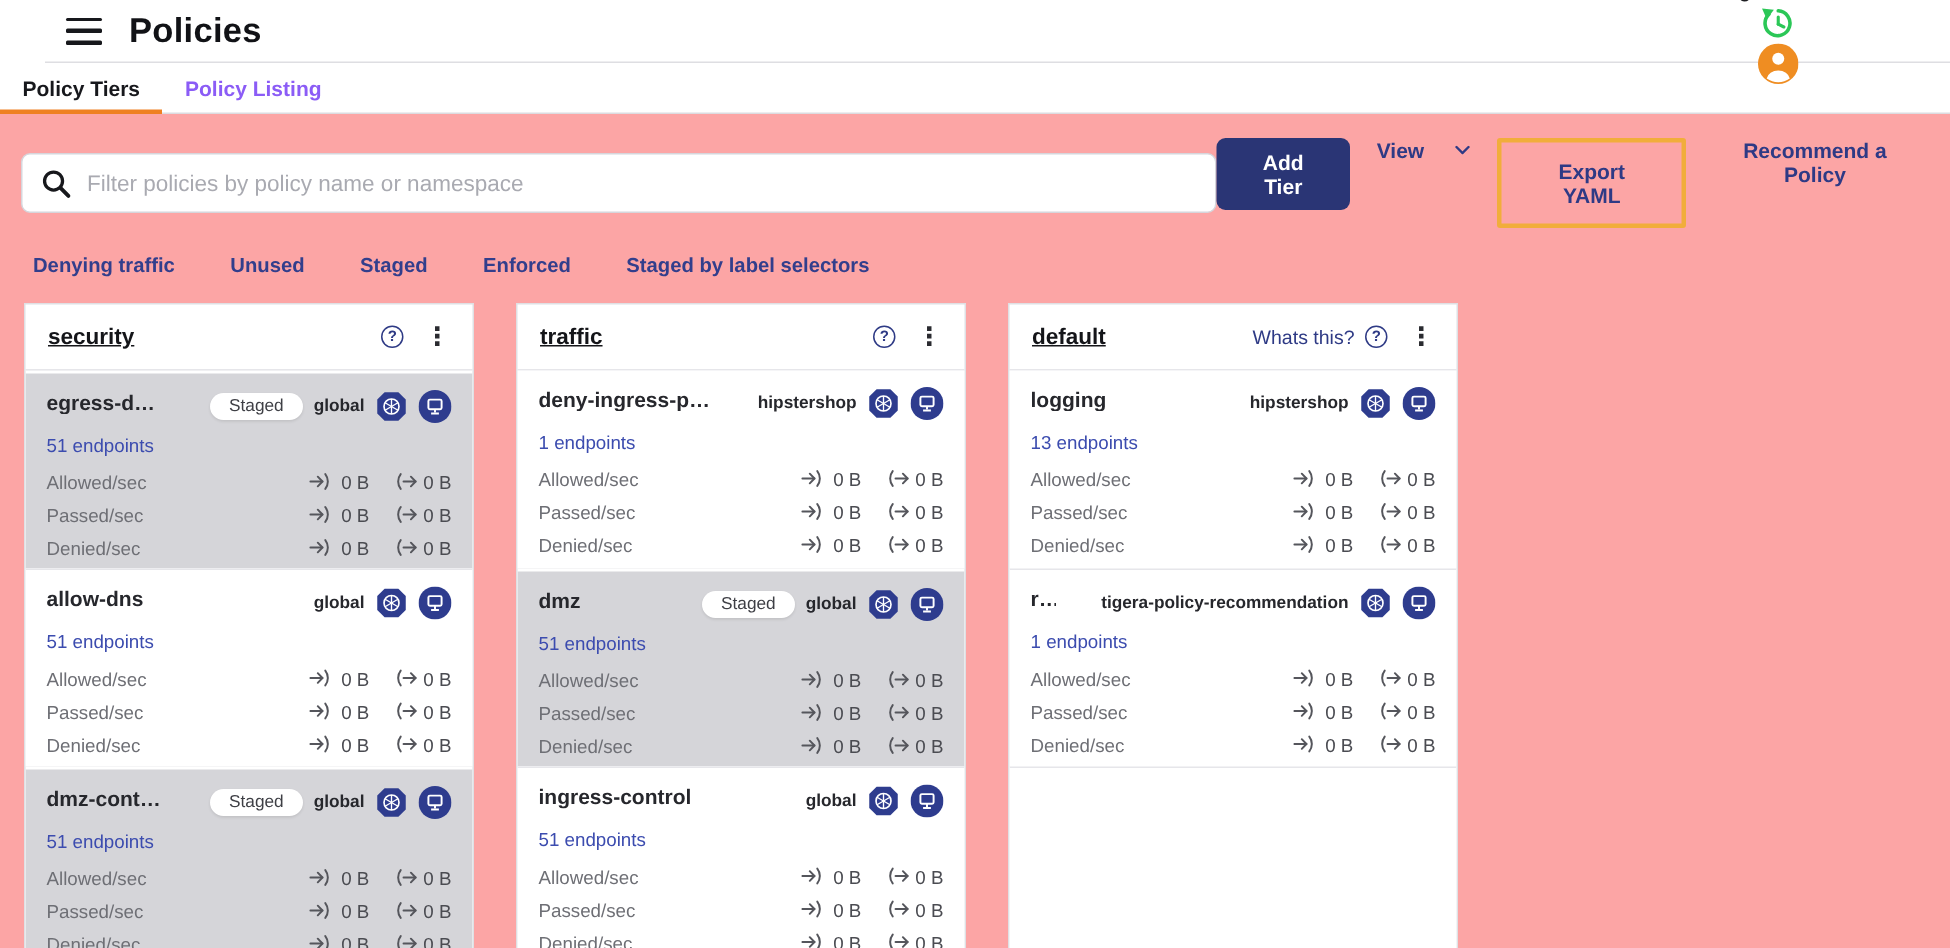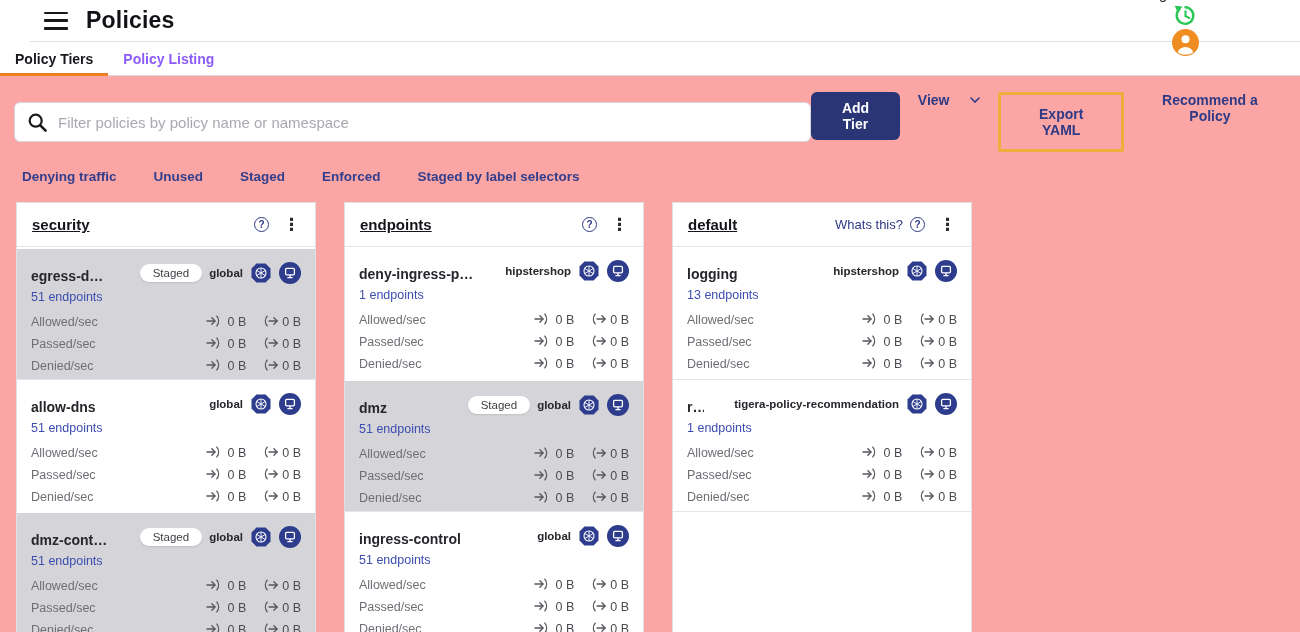--- a/index.html
+++ b/index.html
@@ -52,21 +52,21 @@
   .help-icon { width:15px; height:15px; border:1.4px solid #2e3a85; border-radius:50%;
     font-size:10px; font-weight:700; display:flex; align-items:center; justify-content:center; }
   .kebab { font-size:17px; font-weight:700; color:#2a2b30; cursor:pointer; line-height:1; }
 
   .cards { display:flex; flex-direction:column; flex:1; overflow:hidden; }
   .card { height:132px; flex:0 0 132px; padding:11px 14px 8px; background:#fff; cursor:pointer; }
   .card + .card, .tier-filler { border-top:1px solid #e6e6ea; }
   .card.staged-bg { background:#d5d5d9; border-top:2px solid #fff; }
   .tier-filler { flex:1; background:#fff; }
 
-  .card-top { display:flex; align-items:flex-end; height:24px;gap:30px; }
+  .card-top { display:flex; align-items:flex-start; height:24px;gap:30px; }
   .policy-name { font-size:14px; font-weight:700; color:#26272c; white-space:nowrap;
     overflow:hidden; text-overflow:ellipsis; flex:0 1 auto; min-width:0; }
   .card-top-right { margin-left:auto; display:flex; align-items:center; gap:7px; flex-shrink:0; }
   .pill { background:#fff; border-radius:11px; padding:3px 13px; font-size:11.5px; color:#3e3f45;
     box-shadow:0 1px 2px rgba(0,0,0,.10); }
   .scope { font-size:11.5px; font-weight:700; color:#26272c; white-space:nowrap; }
   .scope-icon { width:22px; height:22px; display:flex; }
 
   .endpoints { font-size:12.5px; color:#3c4caf; display:inline-block; margin:6px 0 7px; cursor:pointer; text-decoration:none; }
   .metric-row { display:flex; align-items:center; height:22px; font-size:12.5px; }
@@ -498,21 +498,21 @@
       </span>
     </span>
   </div>
 </div>
   </article>
 </div>
   </section>
 
   <section class="tier">
     <header class="tier-head">
-      <span class="tier-name">endpoints</span>
+      <span class="tier-name">traffic</span>
       <span class="tier-head-right">
         <span class="tier-help" hidden="">
           <span class="tier-help-text"></span>
           <span class="help-icon">?</span>
         </span>
         <span class="kebab">⋮</span>
       </span>
     </header>
     <div class="cards">
   <article class="card">

